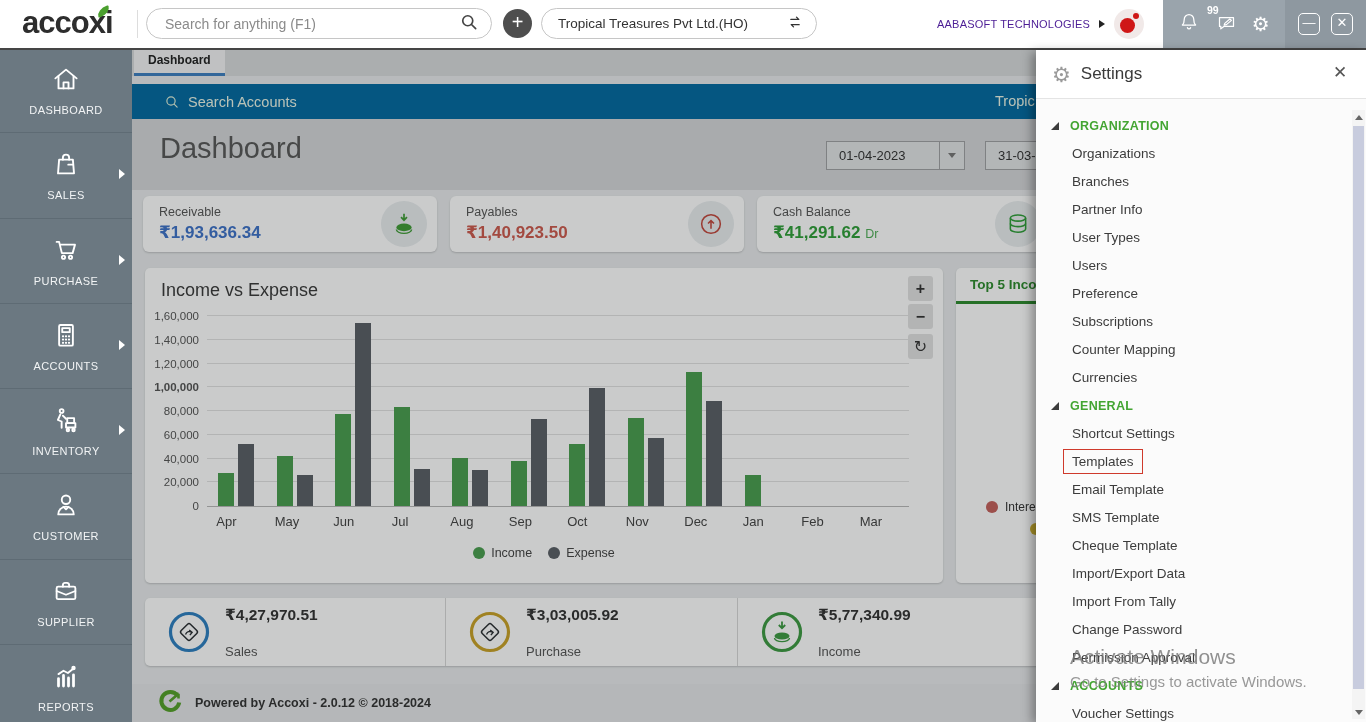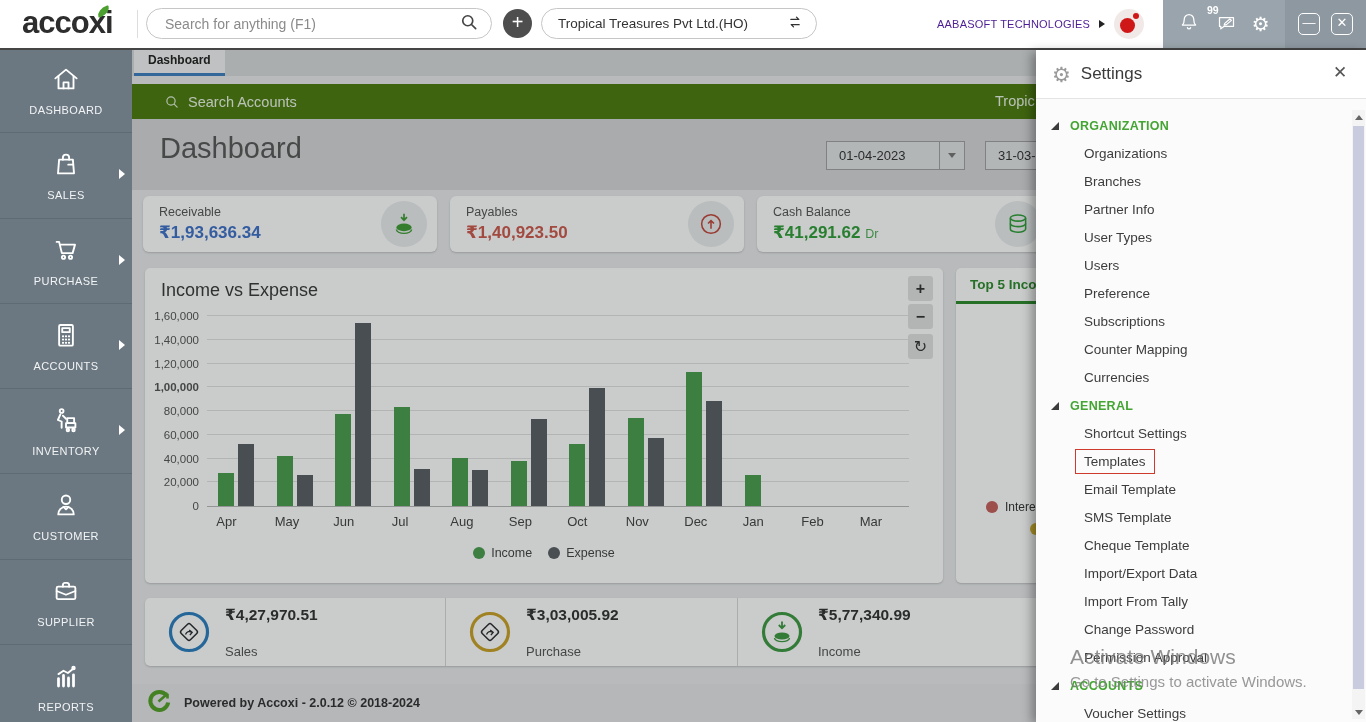--- a/index.html
+++ b/index.html
@@ -53,21 +53,21 @@
   .s-arrow{position:absolute;right:7px;top:50%;margin-top:-6px;width:0;height:0;
         border-left:6px solid #fff;border-top:5px solid transparent;border-bottom:5px solid transparent}
 
   
   #main{position:absolute;left:132px;top:48px;width:1234px;height:674px;background:#e8eaec;overflow:hidden}
   .dim{position:absolute;inset:0;background:rgba(15,18,20,.22);z-index:5;pointer-events:none}
   .tabbar{position:absolute;left:0;top:0;width:100%;height:28px;background:#d8dadc}
   .tab{position:absolute;left:2px;top:0;height:28px;padding:0 14px;background:#f2f3f4;
         border-bottom:3px solid #3e7fc1;box-sizing:border-box;font-size:12px;font-weight:bold;
         color:#222;line-height:25px}
-  .greenbar{position:absolute;left:0;top:36px;width:100%;height:35px;background:#4d7c0f}
+  .greenbar{position:absolute;left:0;top:36px;width:100%;height:35px;background:#0369a1}
   .gb-search{position:absolute;left:32px;top:0;height:35px;display:flex;align-items:center;
         gap:8px;font-size:14.5px;color:#eaf4e6}
   .gb-right{position:absolute;left:863px;top:0;height:35px;line-height:35px;font-size:14.5px;
         color:#eaf4e6;white-space:nowrap}
   .band{position:absolute;left:0;top:71px;width:100%;height:71px;background:#d5d7d9}
   .band h1{position:absolute;left:28px;top:13px;margin:0;font-size:29px;font-weight:400;color:#585858}
   .date-input{position:absolute;top:22px;height:29px;background:#e2e4e6;border:1px solid #9fa1a3;
         box-sizing:border-box;font-size:13px;color:#333;display:flex;align-items:center;padding-left:12px}
   #dateFrom{left:694px;width:139px}
   #dateTo{left:853px;width:139px}
@@ -119,36 +119,36 @@
         border-radius:5px;display:flex;box-shadow:0 1px 2px rgba(0,0,0,.18)}
   .tot-sec{display:flex;align-items:center;gap:14px;padding-left:22px;box-sizing:border-box}
   .tot-sec:nth-child(1){width:300px}
   .tot-sec:nth-child(2){width:292px;border-left:1px solid #d8d8d8}
   .tot-sec:nth-child(3){flex:1;border-left:1px solid #d8d8d8}
   .tot-ico svg{width:44px;height:44px;display:block}
   .tot-val{font-size:15.5px;font-weight:bold;color:#333;margin-bottom:20px}
   .tot-lbl{font-size:13px;color:#555}
 
   .footerbar{position:absolute;left:0;top:636px;width:100%;height:38px;background:#e4e6e8;
-        display:flex;align-items:center;gap:12px;padding-left:14px;box-sizing:border-box}
+        display:flex;align-items:center;gap:12px;padding-left:25px;box-sizing:border-box}
   .footer-text{font-size:12.5px;font-weight:bold;color:#333}
 
   
   #settingsPanel{position:absolute;left:1036px;top:50px;width:330px;height:672px;background:#fbfbfb;
         z-index:40;box-shadow:-4px 2px 10px rgba(0,0,0,.35)}
   .sp-head{height:48px;border-bottom:1px solid #e4e4e4;display:flex;align-items:center;gap:10px;
         padding-left:16px;position:relative;background:#fff}
   .sp-gear{font-size:21px;color:#9a9a9a;line-height:1}
   .sp-title{font-size:17px;color:#3a3a3a}
   .sp-close{position:absolute;right:14px;top:12px;font-size:17px;color:#555;width:24px;text-align:center}
   .sp-list{position:absolute;left:0;top:48px;right:15px;bottom:0;padding-top:14px;overflow:hidden}
   .sec-row{height:28px;display:flex;align-items:center;gap:11px;padding-left:15px}
   .tri{width:0;height:0;border-left:8px solid transparent;border-bottom:8px solid #3c3c3c}
   .sec-lbl{font-size:12.5px;font-weight:bold;color:#43a532;letter-spacing:.3px}
-  .set-item{height:28px;line-height:28px;padding-left:48px;font-size:13.5px;color:#3c3c3c;white-space:nowrap}
+  .set-item{height:28px;line-height:28px;padding-left:36px;font-size:13.5px;color:#3c3c3c;white-space:nowrap}
   .set-item.hl span{display:inline-block;border:1px solid #cf3a2c;padding:3px 8px;margin-left:-9px;line-height:17px}
   .sp-scroll{position:absolute;right:1px;top:60px;bottom:3px;width:13px;background:#f4f4f4}
   .sa{position:absolute;left:0;width:13px;height:14px;display:flex;align-items:center;justify-content:center}
   .sa.up{top:0}.sa.down{bottom:0}
   .t-up{width:0;height:0;border-bottom:5px solid #666;border-left:4px solid transparent;border-right:4px solid transparent}
   .t-down{width:0;height:0;border-top:5px solid #666;border-left:4px solid transparent;border-right:4px solid transparent}
   .sthumb{position:absolute;left:1px;right:1px;top:16px;bottom:30px;background:#c8ccde}
 
   .watermark{position:absolute;left:1070px;top:645px;z-index:50;pointer-events:none}
   .wm1{font-size:21px;color:rgba(118,118,118,.8)}

